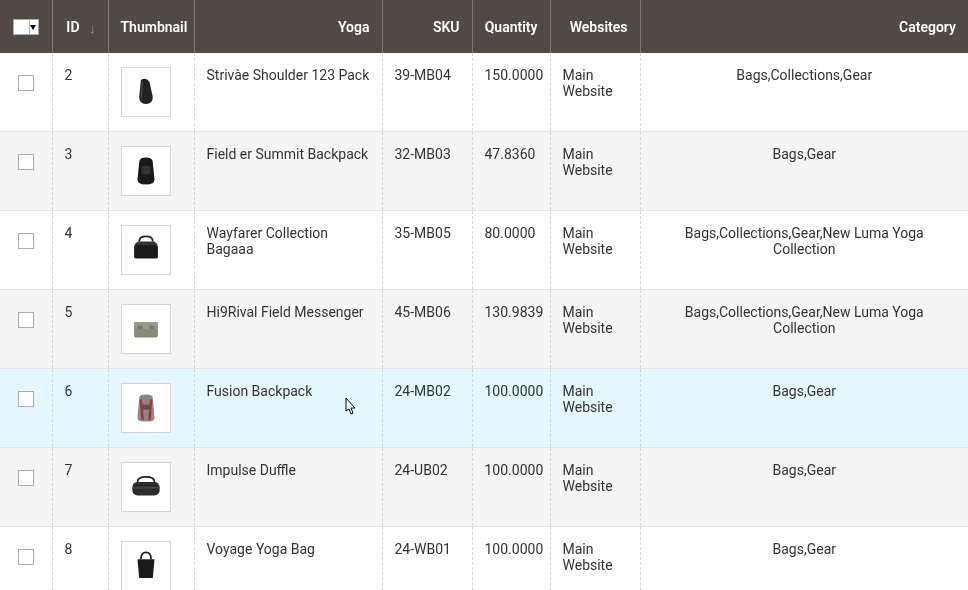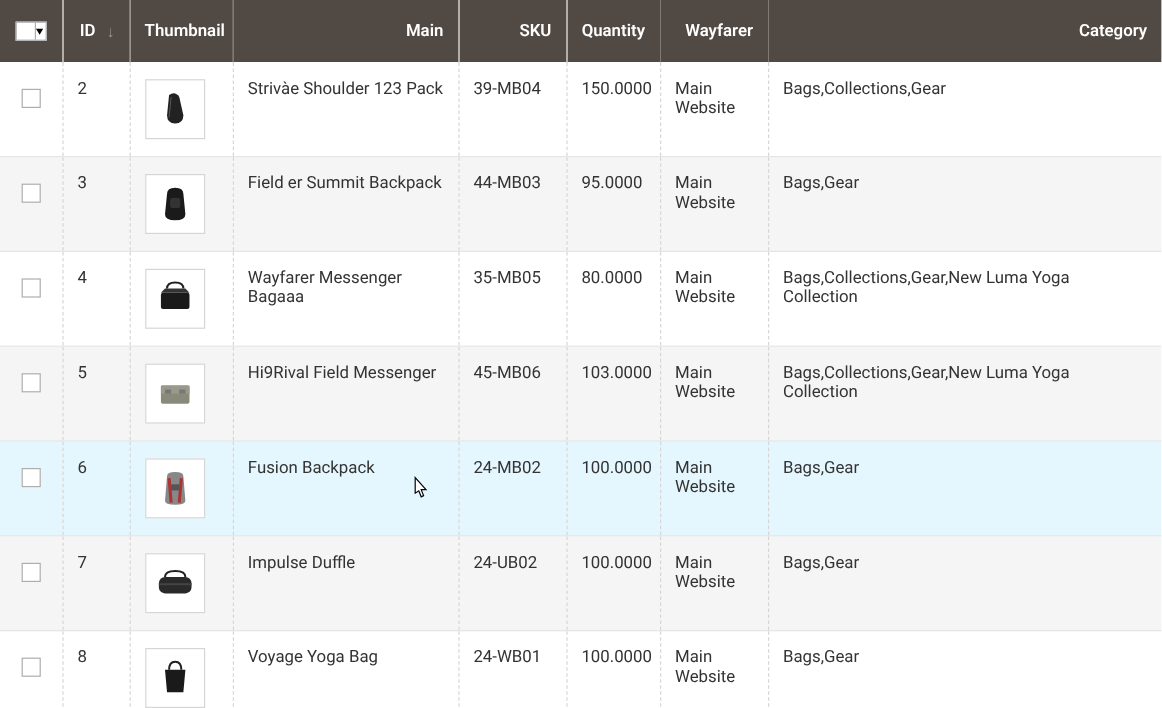--- a/index.html
+++ b/index.html
@@ -68,21 +68,21 @@
     font-size: 13px;
     transform: translateY(1px);
   }
   tbody td {
     padding: 14px 12px;
     vertical-align: top;
     border-right: 1px dashed #d6d6d6;
     border-bottom: 1px solid #e5e5e5;
     color: #333;
   }
-  tbody td:last-child { border-right: none; }
+  tbody td:last-child { border-right: none; text-align: center; }
   tbody tr.alt td { background: #f5f5f5; }
   tbody tr.hovered td { background: #e5f7fe; }
   .row-checkbox {
     width: 16px; height: 16px;
     border: 1px solid #adadad;
     background: #fff;
     display: inline-block;
     margin-top: 8px;
   }
   .thumb-box {
@@ -121,24 +121,24 @@
   <thead>
     <tr>
       <th class="col-checkbox">
         <span class="header-select"></span>
       </th>
       <th>
         <span>ID</span>
         <span class="sort-arrow">↓</span>
       </th>
       <th><span>Thumbnail</span></th>
-      <th><span>Main</span></th>
+      <th><span>Yoga</span></th>
       <th><span>SKU</span></th>
       <th><span>Quantity</span></th>
-      <th><span>Wayfarer</span></th>
+      <th><span>Websites</span></th>
       <th><span>Category</span></th>
     </tr>
   </thead>
   <tbody id="rows">
       <tr>
         <td style="text-align:center"><span class="row-checkbox"></span></td>
         <td>2</td>
         <td>
           <div class="thumb-box">
             <svg viewBox="0 0 40 40">
@@ -158,59 +158,59 @@
         <td>3</td>
         <td>
           <div class="thumb-box">
             <svg viewBox="0 0 40 40">
               <path d="M12 10 Q12 4 20 4 Q28 4 28 10 L30 30 Q30 36 20 36 Q10 36 10 30 Z" fill="#1a1a1a"></path>
               <rect x="15" y="14" width="10" height="10" rx="2" fill="#333"></rect>
             </svg>
           </div>
         </td>
         <td>Field er Summit Backpack</td>
-        <td>44-MB03</td>
-        <td>95.0000</td>
+        <td>32-MB03</td>
+        <td>47.8360</td>
         <td>Main Website</td>
         <td>Bags,Gear</td>
       </tr>
       <tr>
         <td style="text-align:center"><span class="row-checkbox"></span></td>
         <td>4</td>
         <td>
           <div class="thumb-box">
             <svg viewBox="0 0 40 40">
               <rect x="6" y="14" width="28" height="16" rx="2" fill="#1a1a1a"></rect>
               <path d="M6 14 L34 14 L30 10 L10 10 Z" fill="#333"></path>
               <path d="M12 10 Q12 4 20 4 Q28 4 28 10" stroke="#222" stroke-width="2" fill="none"></path>
             </svg>
           </div>
         </td>
-        <td>Wayfarer Messenger Bagaaa</td>
+        <td>Wayfarer Collection Bagaaa</td>
         <td>35-MB05</td>
         <td>80.0000</td>
         <td>Main Website</td>
         <td>Bags,Collections,Gear,New Luma Yoga Collection</td>
       </tr>
       <tr class="alt">
         <td style="text-align:center"><span class="row-checkbox"></span></td>
         <td>5</td>
         <td>
           <div class="thumb-box">
             <svg viewBox="0 0 40 40">
               <rect x="6" y="12" width="28" height="18" rx="2" fill="#8a8a7a"></rect>
               <rect x="6" y="12" width="28" height="8" fill="#9a9a8a"></rect>
               <rect x="10" y="16" width="6" height="4" fill="#777"></rect>
               <rect x="24" y="16" width="6" height="4" fill="#777"></rect>
             </svg>
           </div>
         </td>
         <td>Hi9Rival Field Messenger</td>
         <td>45-MB06</td>
-        <td>103.0000</td>
+        <td>130.9839</td>
         <td>Main Website</td>
         <td>Bags,Collections,Gear,New Luma Yoga Collection</td>
       </tr>
       <tr class="hovered">
         <td style="text-align:center"><span class="row-checkbox"></span></td>
         <td>6</td>
         <td>
           <div class="thumb-box">
             <svg viewBox="0 0 40 40">
               <path d="M12 8 Q12 4 20 4 Q28 4 28 8 L30 32 Q30 36 20 36 Q10 36 10 32 Z" fill="#888"></path>

